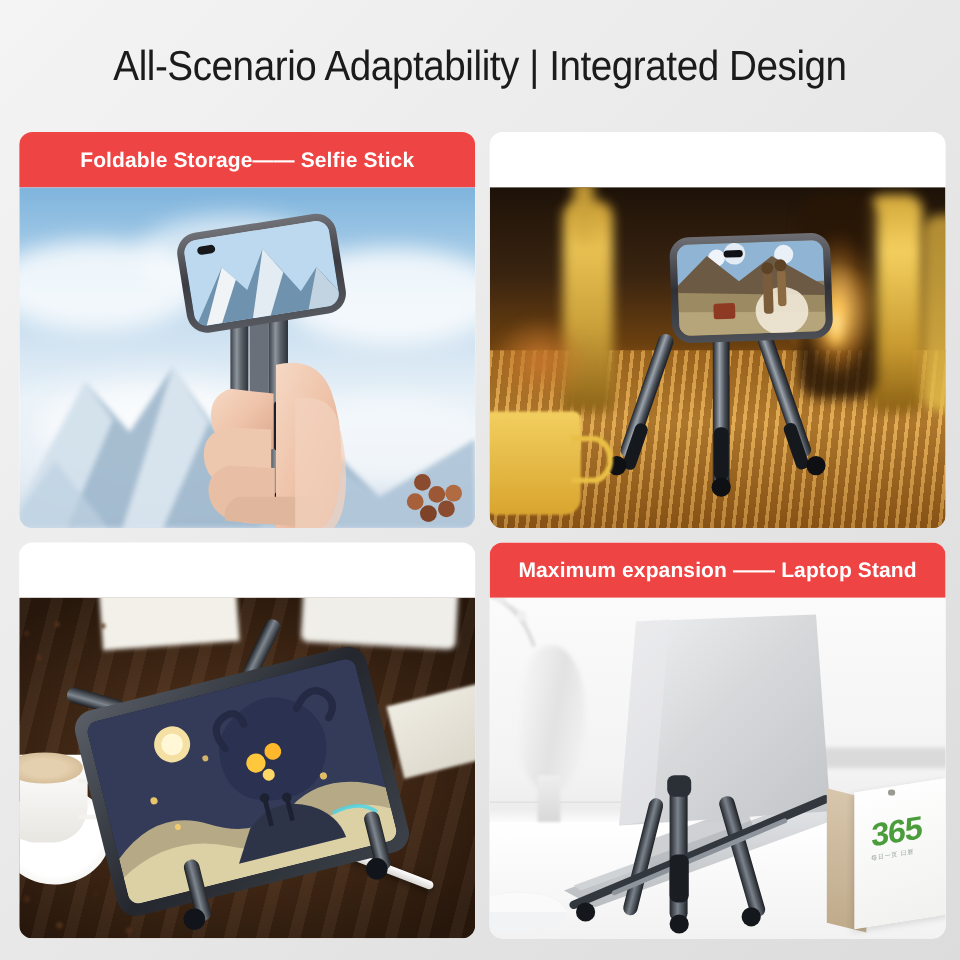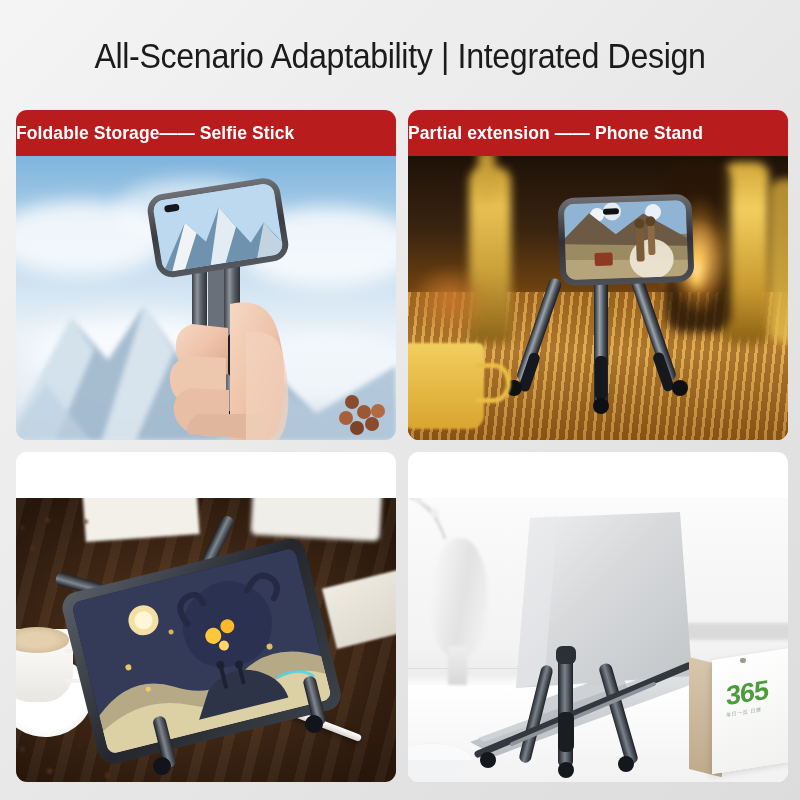--- a/index.html
+++ b/index.html
@@ -39,24 +39,24 @@
 
   .panel {
     position: relative;
     border-radius: 11px;
     overflow: hidden;
     background: #fff;
   }
   .panel-header {
     position: relative;
     height: 46px;
-    background: #b91c1c;
+    background: #ef4444;
     display: flex;
     align-items: center;
-    justify-content: flex-start;
+    justify-content: center;
     z-index: 4;
   }
   .panel-header .ht {
     color: #ffffff;
     font-size: 17.5px;
     font-weight: 700;
     letter-spacing: 0.1px;
     white-space: nowrap;
   }
   .photo {
@@ -249,23 +249,20 @@
               <circle cx="341" cy="272" r="7" fill="#7e4228"></circle>
               <circle cx="362" cy="255" r="7" fill="#b06b42"></circle>
             </g>
           </g>
         </svg>
       </div>
     </div>
   </div>
 
   <div class="panel">
-    <div class="panel-header">
-      <span class="ht">Partial extension —— Phone Stand</span>
-    </div>
     <div class="photo">
       <div class="p2-bg"></div>
       <div class="p2-table"></div>
 
       <div class="blurobj" style="left:16%;top:4%;width:11%;height:62%;background:linear-gradient(180deg,#c79a34 0%,#e8c152 22%,#caa03a 60%,#8c6318 100%);border-radius:14px 14px 8px 8px;"></div>
       <div class="blurobj" style="left:18.5%;top:-2%;width:4.5%;height:18%;background:linear-gradient(180deg,#b98f30,#dcb547);border-radius:4px;"></div>
       <div class="blurobj" style="left:83%;top:2%;width:12%;height:64%;background:linear-gradient(180deg,#d2a63a 0%,#f3cf5e 26%,#c89a30 70%,#8a6014 100%);border-radius:14px;"></div>
       <div class="blurobj" style="left:95%;top:8%;width:10%;height:58%;background:linear-gradient(180deg,#caa03a,#e3bd4c);border-radius:14px;opacity:.85"></div>
       <div class="blurobj" style="left:68%;top:2%;width:17%;height:60%;background:radial-gradient(ellipse 48% 36% at 50% 54%, rgba(255,198,96,.95), rgba(120,70,16,.55) 70%, rgba(40,22,6,.85) 100%);border-radius:18px;"></div>
       <div class="blurobj" style="left:73%;top:28%;width:6%;height:20%;background:radial-gradient(ellipse 50% 50% at 50% 60%, #fff4cf, #ffc347 55%, rgba(255,150,20,0) 78%);border-radius:50% 50% 40% 40%;"></div>
@@ -418,20 +415,23 @@
           <rect x="142" y="218" width="13" height="52" rx="6" fill="url(#standleg3)" transform="rotate(-14 148 244)"></rect>
           <rect x="292" y="178" width="13" height="50" rx="6" fill="url(#standleg3)" transform="rotate(-14 298 203)"></rect>
           <circle cx="146" cy="268" r="9" fill="#11141a"></circle>
           <circle cx="298" cy="226" r="9" fill="#11141a"></circle>
         </g>
       </svg>
     </div>
   </div>
 
   <div class="panel">
+    <div class="panel-header">
+      <span class="ht">Maximum expansion —— Laptop Stand</span>
+    </div>
     <div class="photo">
       <div class="p4-bg"></div>
       <div class="p4-wall-line"></div>
       <div class="p4-desk"></div>
 
       <div style="position:absolute;left:6%;top:14%;width:15%;height:42%;background:linear-gradient(100deg,#fbfbfb,#e2e2e2 55%,#f6f6f6);border-radius:48% 48% 40% 40%;filter:blur(1.6px);"></div>
       <div style="position:absolute;left:10.5%;top:52%;width:5%;height:14%;background:linear-gradient(180deg,#eeeeee,#d8d8d8);filter:blur(1.4px);"></div>
       <svg style="position:absolute;left:-2%;top:-2%;width:26%;height:30%;filter:blur(1.2px)" viewBox="0 0 80 80">
         <path d="M2 4 q24 10 34 40" stroke="#dcdcdc" stroke-width="3" fill="none"></path>
         <path d="M12 10 q14 4 18 18" stroke="#e4e4e4" stroke-width="2" fill="none"></path>

